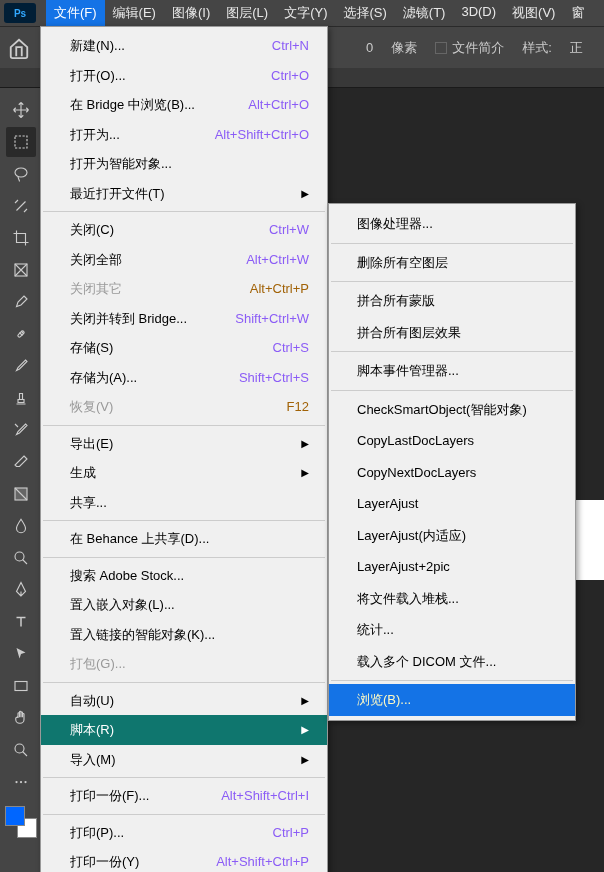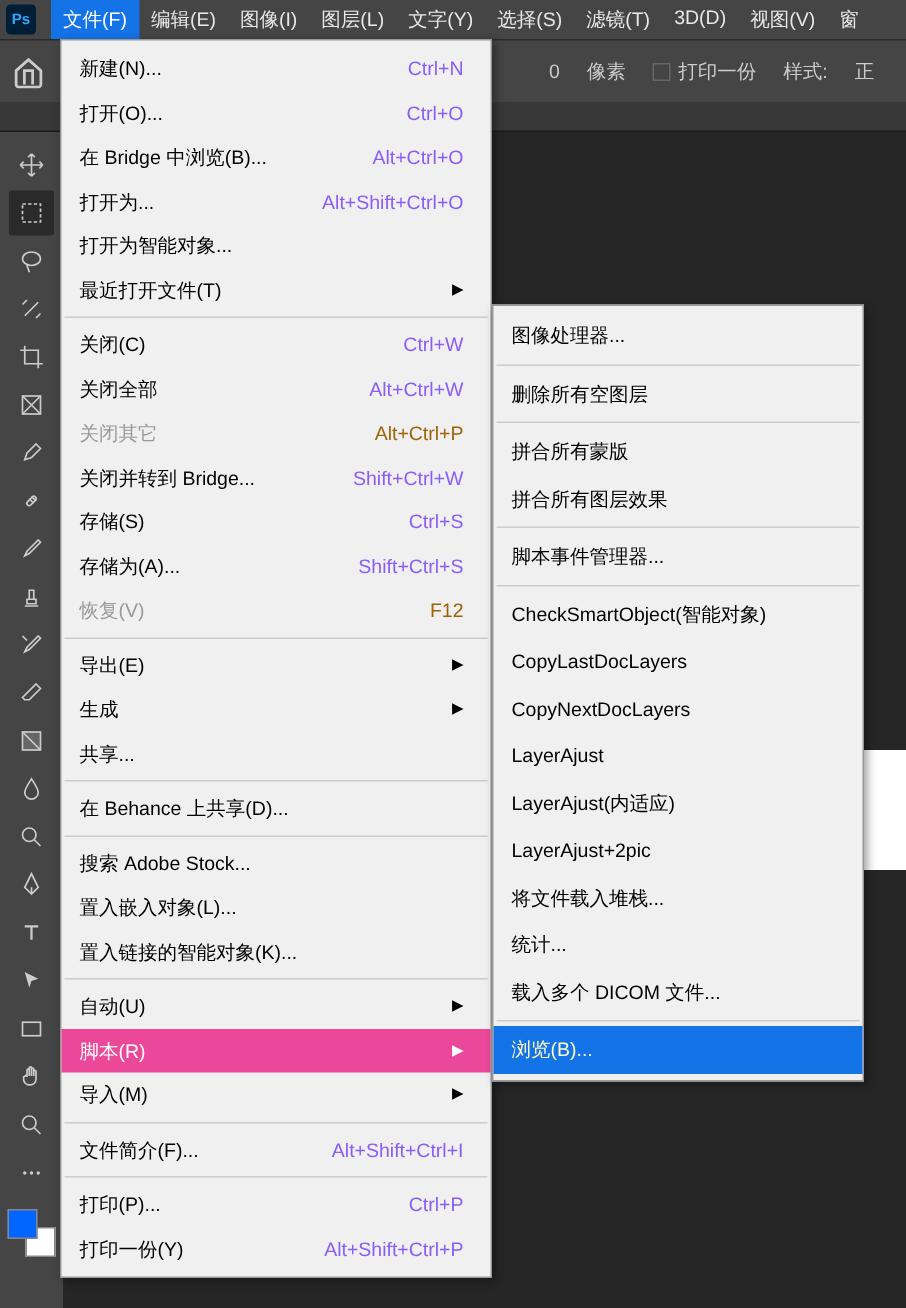--- a/index.html
+++ b/index.html
@@ -1,19 +1,19 @@
 <!DOCTYPE html>
 <html><head>
 <meta charset="utf-8">
 <style>
   * { margin: 0; padding: 0; box-sizing: border-box; }
   body { width: 604px; height: 872px; background: #323232; font-family: "Microsoft YaHei", sans-serif; font-size: 13px; color: #e8e8e8; overflow: hidden; position: relative; }
   
   .menubar { height: 26px; background: #454545; display: flex; align-items: center; padding-left: 4px; }
-  .ps-logo { width: 20px; height: 20px; background: #001e36; border-radius: 3px; display: flex; align-items: center; justify-content: center; color: #31a8ff; font-weight: bold; font-size: 10px; margin-right: 10px; }
+  .ps-logo { width: 32px; height: 20px; background: #001e36; border-radius: 3px; display: flex; align-items: center; justify-content: center; color: #31a8ff; font-weight: bold; font-size: 10px; margin-right: 10px; }
   .menu-item { padding: 8px 8px; cursor: default; }
   .menu-item.active { background: #1473e6; color: #fff; }
   
   .options-bar { height: 42px; background: #454545; border-top: 1px solid #2a2a2a; display: flex; align-items: center; padding-left: 8px; gap: 18px; position: relative; }
   .home-icon { width: 22px; height: 22px; }
   .opt-spacer { width: 300px; }
   .opt-text { color: #ccc; font-size: 13px; }
   .opt-check { width: 12px; height: 12px; border: 1px solid #666; display: inline-block; margin-right: 5px; vertical-align: middle; }
   
   .small-header { height: 20px; background: #383838; border-bottom: 1px solid #1a1a1a; }
@@ -24,30 +24,30 @@
   .tool.sel { background: #2a2a2a; }
   .tool svg { width: 18px; height: 18px; }
   .color-swatches { margin-top: 8px; position: relative; width: 32px; height: 32px; }
   .swatch-fg { position: absolute; width: 20px; height: 20px; background: #0066ff; border: 1px solid #888; left: 0; top: 0; z-index: 2; }
   .swatch-bg { position: absolute; width: 20px; height: 20px; background: #fff; border: 1px solid #888; right: 0; bottom: 0; }
   
   .canvas { flex: 1; background: #262626; position: relative; }
   .canvas-white { position: absolute; right: 0; top: 412px; width: 30px; height: 80px; background: #fff; }
   
   .dropdown { position: absolute; top: 26px; left: 40px; width: 288px; background: #f0f0f0; color: #000; box-shadow: 2px 2px 6px rgba(0,0,0,0.4); border: 1px solid #999; z-index: 100; padding: 4px 0; }
-  .dd-item { display: flex; justify-content: space-between; align-items: center; padding: 5px 18px 5px 12px; cursor: default; line-height: 1.5; text-align: right; }
-  .dd-item.hl { background: #ec4899; color: #fff; }
+  .dd-item { display: flex; justify-content: space-between; align-items: center; padding: 5px 18px 5px 29px; cursor: default; line-height: 1.5; text-align: right; }
+  .dd-item.hl { background: #0f766e; color: #fff; }
   .dd-item.dis { color: #999; gap: 25px; }
   .dd-sep { height: 1px; background: #ccc; margin: 3px 2px; }
   .dd-arrow { font-size: 10px; margin-left: auto; }
   .dd-short { color: #8b5cf6; font-size: 13px; }
   .dd-item.dis .dd-short { color: #a16207; }
   
   .submenu { position: absolute; top: 203px; left: 328px; width: 248px; background: #f0f0f0; color: #000; box-shadow: 2px 2px 6px rgba(0,0,0,0.4); border: 1px solid #999; z-index: 101; padding: 4px 0; }
-  .sm-item { padding: 6px 18px 6px 12px; cursor: default; line-height: 1.5; }
+  .sm-item { padding: 6px 18px 6px 28px; cursor: default; line-height: 1.5; }
   .sm-item.hl { background: #1473e6; color: #fef9c3; }
   .sm-sep { height: 1px; background: #ccc; margin: 3px 2px; }
 </style>
 </head>
 <body>
 
 <div class="menubar">
   <div class="ps-logo">Ps</div>
   <div id="menubar-items" style="display: flex;">
       <div class="menu-item active">文件(F)</div>
@@ -66,21 +66,21 @@
 <div class="options-bar">
   <div class="home-icon">
     <svg viewBox="0 0 24 24" fill="none" stroke="#ccc" stroke-width="2">
         <path d="M3 11l9-8 9 8v10a2 2 0 01-2 2H5a2 2 0 01-2-2V11z"></path>
         <path d="M9 21V11h6v10"></path>
       </svg>
   </div>
   <div class="opt-spacer"></div>
   <span class="opt-text">0</span>
   <span class="opt-text">像素</span>
-  <span><span class="opt-check"></span><span class="opt-text">打印一份</span></span>
+  <span><span class="opt-check"></span><span class="opt-text">文件简介</span></span>
   <span class="opt-text">样式:</span>
   <span class="opt-text">正</span>
 </div>
 
 <div class="small-header"></div>
 
 <div class="main-area">
   <div class="toolbar">
     <div class="tool">
         <svg viewBox="0 0 24 24" stroke="#ccc" fill="none" stroke-width="1.5">
@@ -282,36 +282,39 @@
     <div class="dd-sep"></div>
     <div class="dd-item">
       <span>搜索 Adobe Stock...</span>
     </div>
     <div class="dd-item">
       <span>置入嵌入对象(L)...</span>
     </div>
     <div class="dd-item">
       <span>置入链接的智能对象(K)...</span>
     </div>
+    <div class="dd-item dis">
+      <span>打包(G)...</span>
+    </div>
     <div class="dd-sep"></div>
     <div class="dd-item">
       <span>自动(U)</span>
       <span class="dd-arrow">▶</span>
     </div>
     <div class="dd-item hl">
       <span>脚本(R)</span>
       <span class="dd-arrow">▶</span>
     </div>
     <div class="dd-item">
       <span>导入(M)</span>
       <span class="dd-arrow">▶</span>
     </div>
     <div class="dd-sep"></div>
     <div class="dd-item">
-      <span>文件简介(F)...</span>
+      <span>打印一份(F)...</span>
       <span class="dd-short">Alt+Shift+Ctrl+I</span>
     </div>
     <div class="dd-sep"></div>
     <div class="dd-item">
       <span>打印(P)...</span>
       <span class="dd-short">Ctrl+P</span>
     </div>
     <div class="dd-item">
       <span>打印一份(Y)</span>
       <span class="dd-short">Alt+Shift+Ctrl+P</span>

